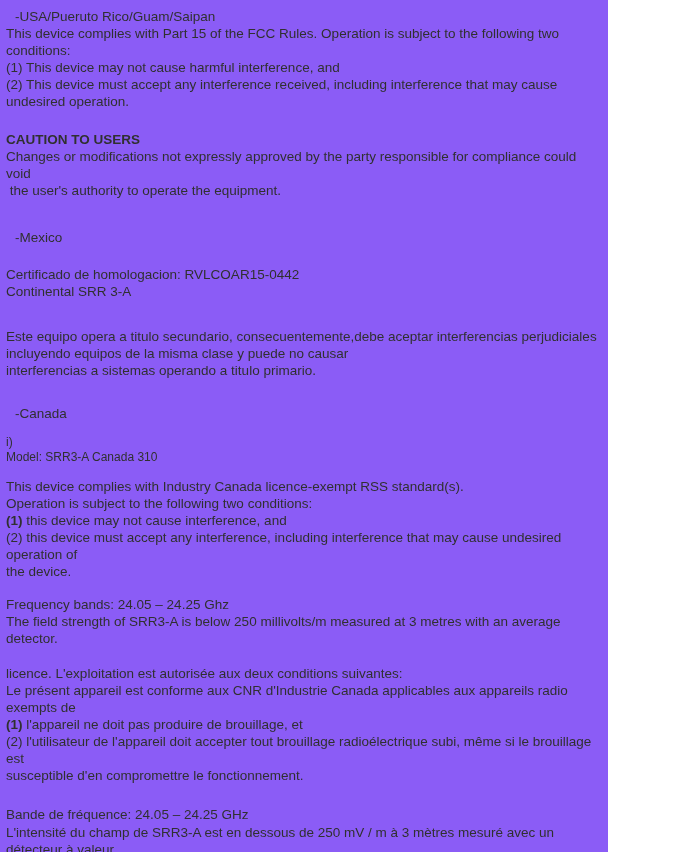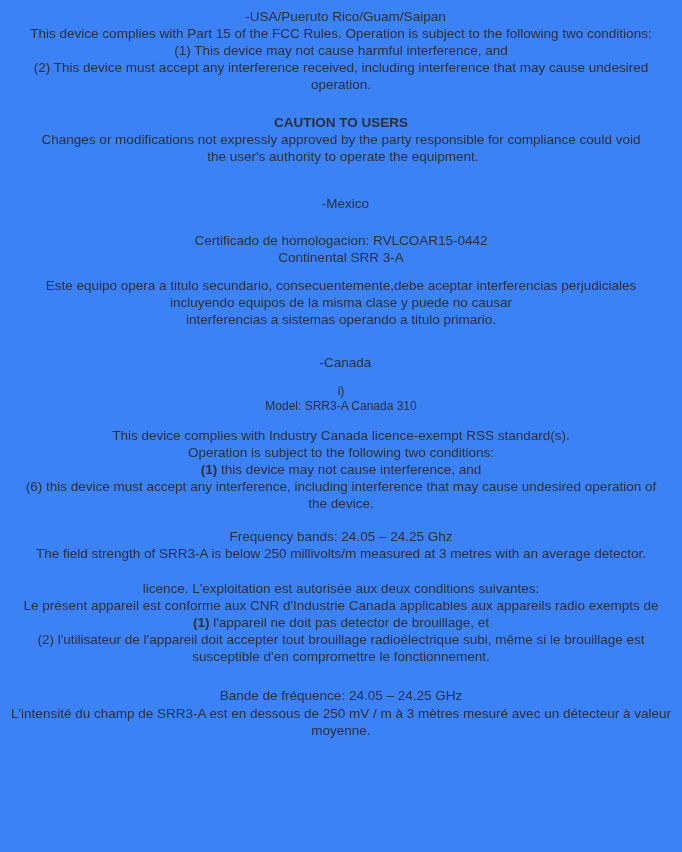--- a/index.html
+++ b/index.html
@@ -2,43 +2,42 @@
 <html><head>
 <meta charset="utf-8">
 <style>
   html, body {
     margin: 0;
     padding: 0;
     background: #ffffff;
   }
   .page {
     position: relative;
-    width: 682px;
+    width: 608px;
     height: 852px;
     box-sizing: border-box;
     padding: 8px 6px 0 6px;
-    background: #3b82f6;
+    background: #8b5cf6;
     font-family: "Liberation Sans", sans-serif;
     font-size: 13.5px;
     line-height: 17px;
     color: #303030;
     overflow: hidden;
-    text-align: center;
   }
   .line { white-space: pre-wrap; }
   .region-label { margin-left: 9px; }
   .bold { font-weight: bold; }
   .bp { font-weight: bold; }
   .small { font-size: 12px; line-height: 15px; }
 
   .fcc          { }
   .caution      { margin-top: 21px; }
   .mexico-label { margin-top: 30px; }
   .cert         { margin-top: 20px; }
-  .mexico-body  { margin-top: 11px; }
+  .mexico-body  { margin-top: 28px; }
   .canada-label { margin-top: 26px; }
   .model-block  { margin-top: 13px; }
   .compliance   { margin-top: 13px; }
   .freq         { margin-top: 16px; }
   .french       { margin-top: 18px; }
   .bande        { margin-top: 22px; }
   .intensity    { margin-top: 1px; }
 </style>
 </head>
 <body>
@@ -76,33 +75,33 @@
 
   <div class="model-block small">
     <div class="line">i)</div>
     <div class="line">Model: SRR3-A Canada 310</div>
   </div>
 
   <div class="compliance">
     <div class="line">This device complies with Industry Canada licence-exempt RSS standard(s).</div>
     <div class="line">Operation is subject to the following two conditions:</div>
     <div class="line"><span class="bp">(1)</span><span> this device may not cause interference, and</span></div>
-    <div class="line">(6) this device must accept any interference, including interference that may cause undesired operation of</div>
+    <div class="line">(2) this device must accept any interference, including interference that may cause undesired operation of</div>
     <div class="line">the device.</div>
   </div>
 
   <div class="freq">
     <div class="line">Frequency bands: 24.05 – 24.25 Ghz</div>
     <div class="line">The field strength of SRR3-A is below 250 millivolts/m measured at 3 metres with an average detector.</div>
   </div>
 
   <div class="french">
     <div class="line">licence. L'exploitation est autorisée aux deux conditions suivantes:</div>
     <div class="line">Le présent appareil est conforme aux CNR d'Industrie Canada applicables aux appareils radio exempts de</div>
-    <div class="line"><span class="bp">(1)</span><span> l'appareil ne doit pas detector de brouillage, et</span></div>
+    <div class="line"><span class="bp">(1)</span><span> l'appareil ne doit pas produire de brouillage, et</span></div>
     <div class="line">(2) l'utilisateur de l'appareil doit accepter tout brouillage radioélectrique subi, même si le brouillage est</div>
     <div class="line">susceptible d'en compromettre le fonctionnement.</div>
   </div>
 
   <div class="line bande">Bande de fréquence: 24.05 – 24.25 GHz</div>
 
   <div class="intensity">
     <div class="line">L'intensité du champ de SRR3-A est en dessous de 250 mV / m à 3 mètres mesuré avec un détecteur à valeur</div>
     <div class="line">moyenne.</div>
   </div>

